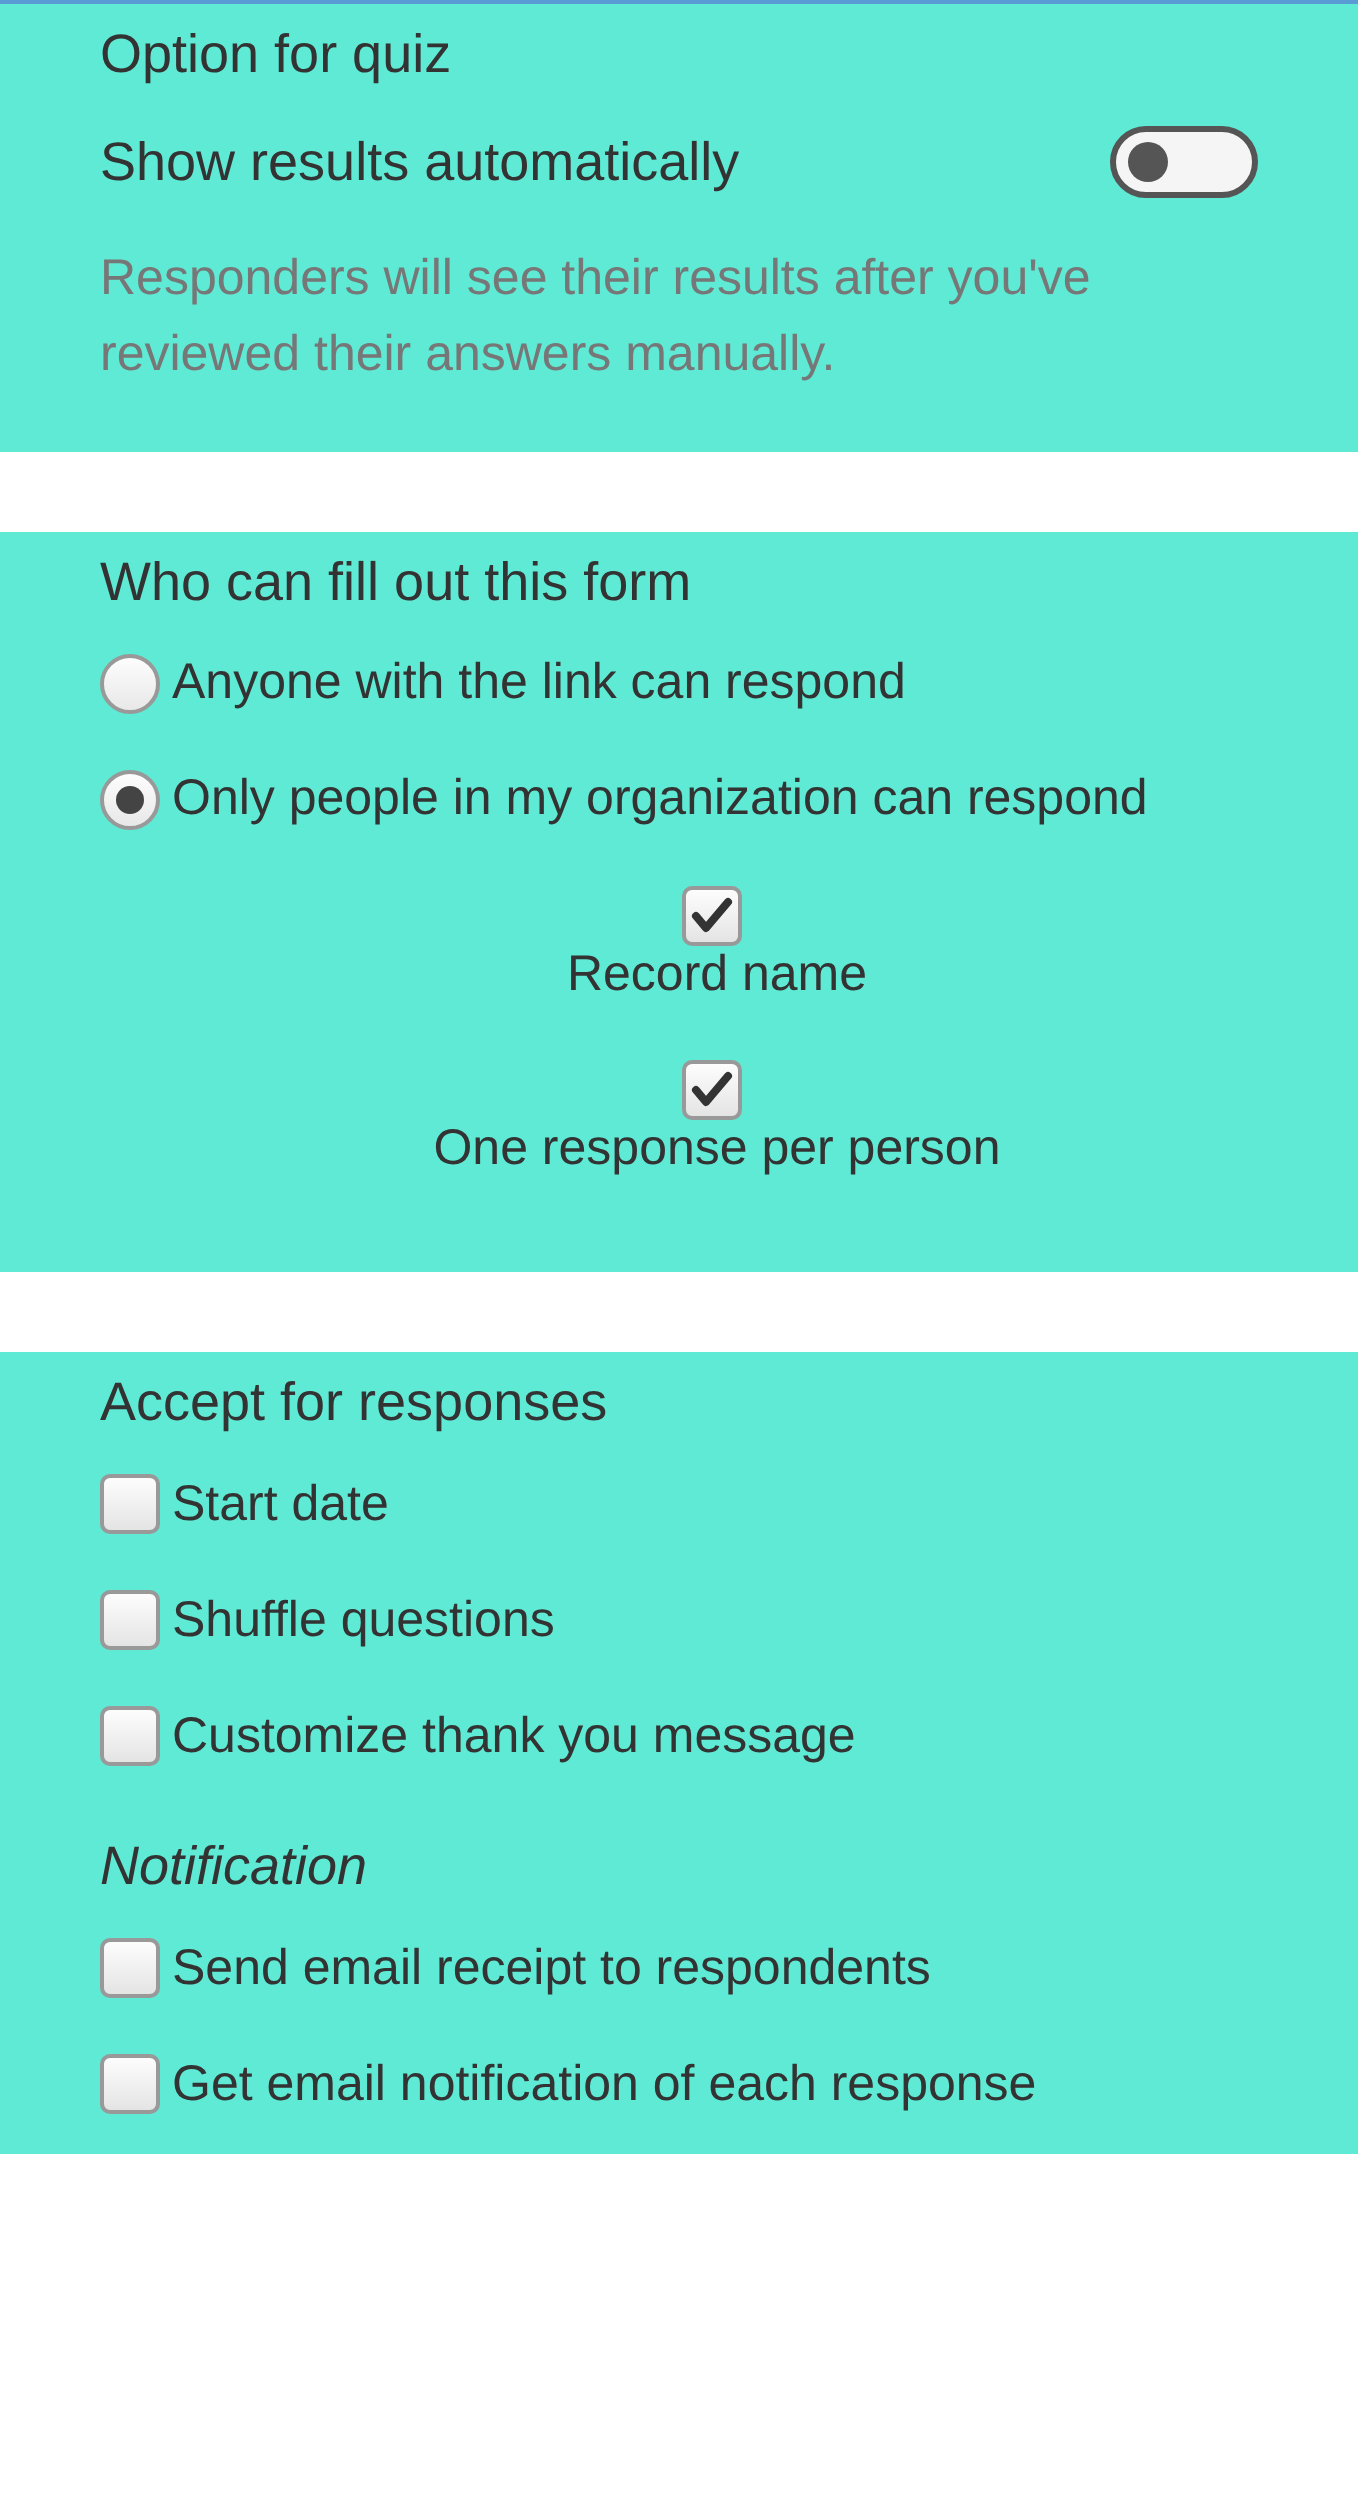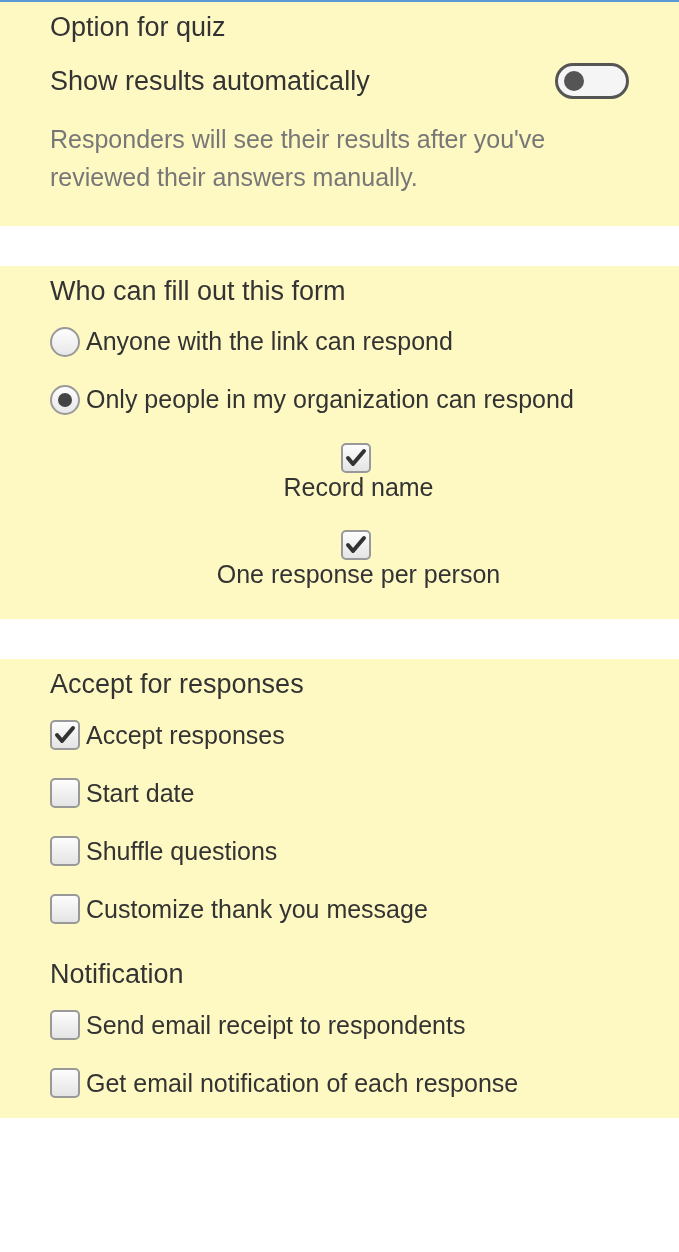--- a/index.html
+++ b/index.html
@@ -7,39 +7,40 @@
       padding: 0;
       box-sizing: border-box;
     }
     body {
       font-family: 'Segoe UI', -apple-system, BlinkMacSystemFont, sans-serif;
       background: #fff;
       width: 679px;
       color: #333;
     }
     .section {
-      background: #fef9c3;
+      background: #5eead4;
       padding: 10px 50px 30px 50px;
     }
     .section-gap {
       height: 40px;
       background: #fff;
     }
     .section-title {
       font-size: 27px;
       font-weight: 400;
       color: #333;
       margin-bottom: 20px;
     }
     .sub-heading {
       font-size: 27px;
       font-weight: 400;
       color: #333;
       margin-top: 35px;
       margin-bottom: 20px;
+      font-style: italic;
     }
     .toggle-row {
       display: flex;
       align-items: center;
       justify-content: space-between;
       margin-bottom: 22px;
     }
     .toggle-label {
       font-size: 27px;
       font-weight: 400;
@@ -166,43 +167,35 @@
 
   <div class="checkbox-row indent">
     <div class="checkbox-box checked">
       <svg viewBox="0 0 24 24">
           <path d="M4 12 L9 18 L20 5" stroke="#333" stroke-width="4" fill="none" stroke-linecap="round" stroke-linejoin="round"></path>
         </svg>
     </div>
     <span class="checkbox-label">Record name</span>
   </div>
 
-  <div class="checkbox-row indent" style="margin-bottom:0;">
+  <div class="checkbox-row indent" style="margin-bottom:17px;">
     <div class="checkbox-box checked">
       <svg viewBox="0 0 24 24">
           <path d="M4 12 L9 18 L20 5" stroke="#333" stroke-width="4" fill="none" stroke-linecap="round" stroke-linejoin="round"></path>
         </svg>
     </div>
     <span class="checkbox-label">One response per person</span>
   </div>
 </div>
 
 <div class="section-gap"></div>
 
 <div class="section" style="padding-bottom:20px;">
   <h2 class="section-title">Accept for responses</h2>
 
-  <div class="checkbox-row">
-    <div class="checkbox-box checked">
-      <svg viewBox="0 0 24 24">
-          <path d="M4 12 L9 18 L20 5" stroke="#333" stroke-width="4" fill="none" stroke-linecap="round" stroke-linejoin="round"></path>
-        </svg>
-    </div>
-    <span class="checkbox-label">Accept responses</span>
-  </div>
 
   <div class="checkbox-row">
     <div class="checkbox-box">
       
     </div>
     <span class="checkbox-label">Start date</span>
   </div>
 
 
   <div class="checkbox-row">

